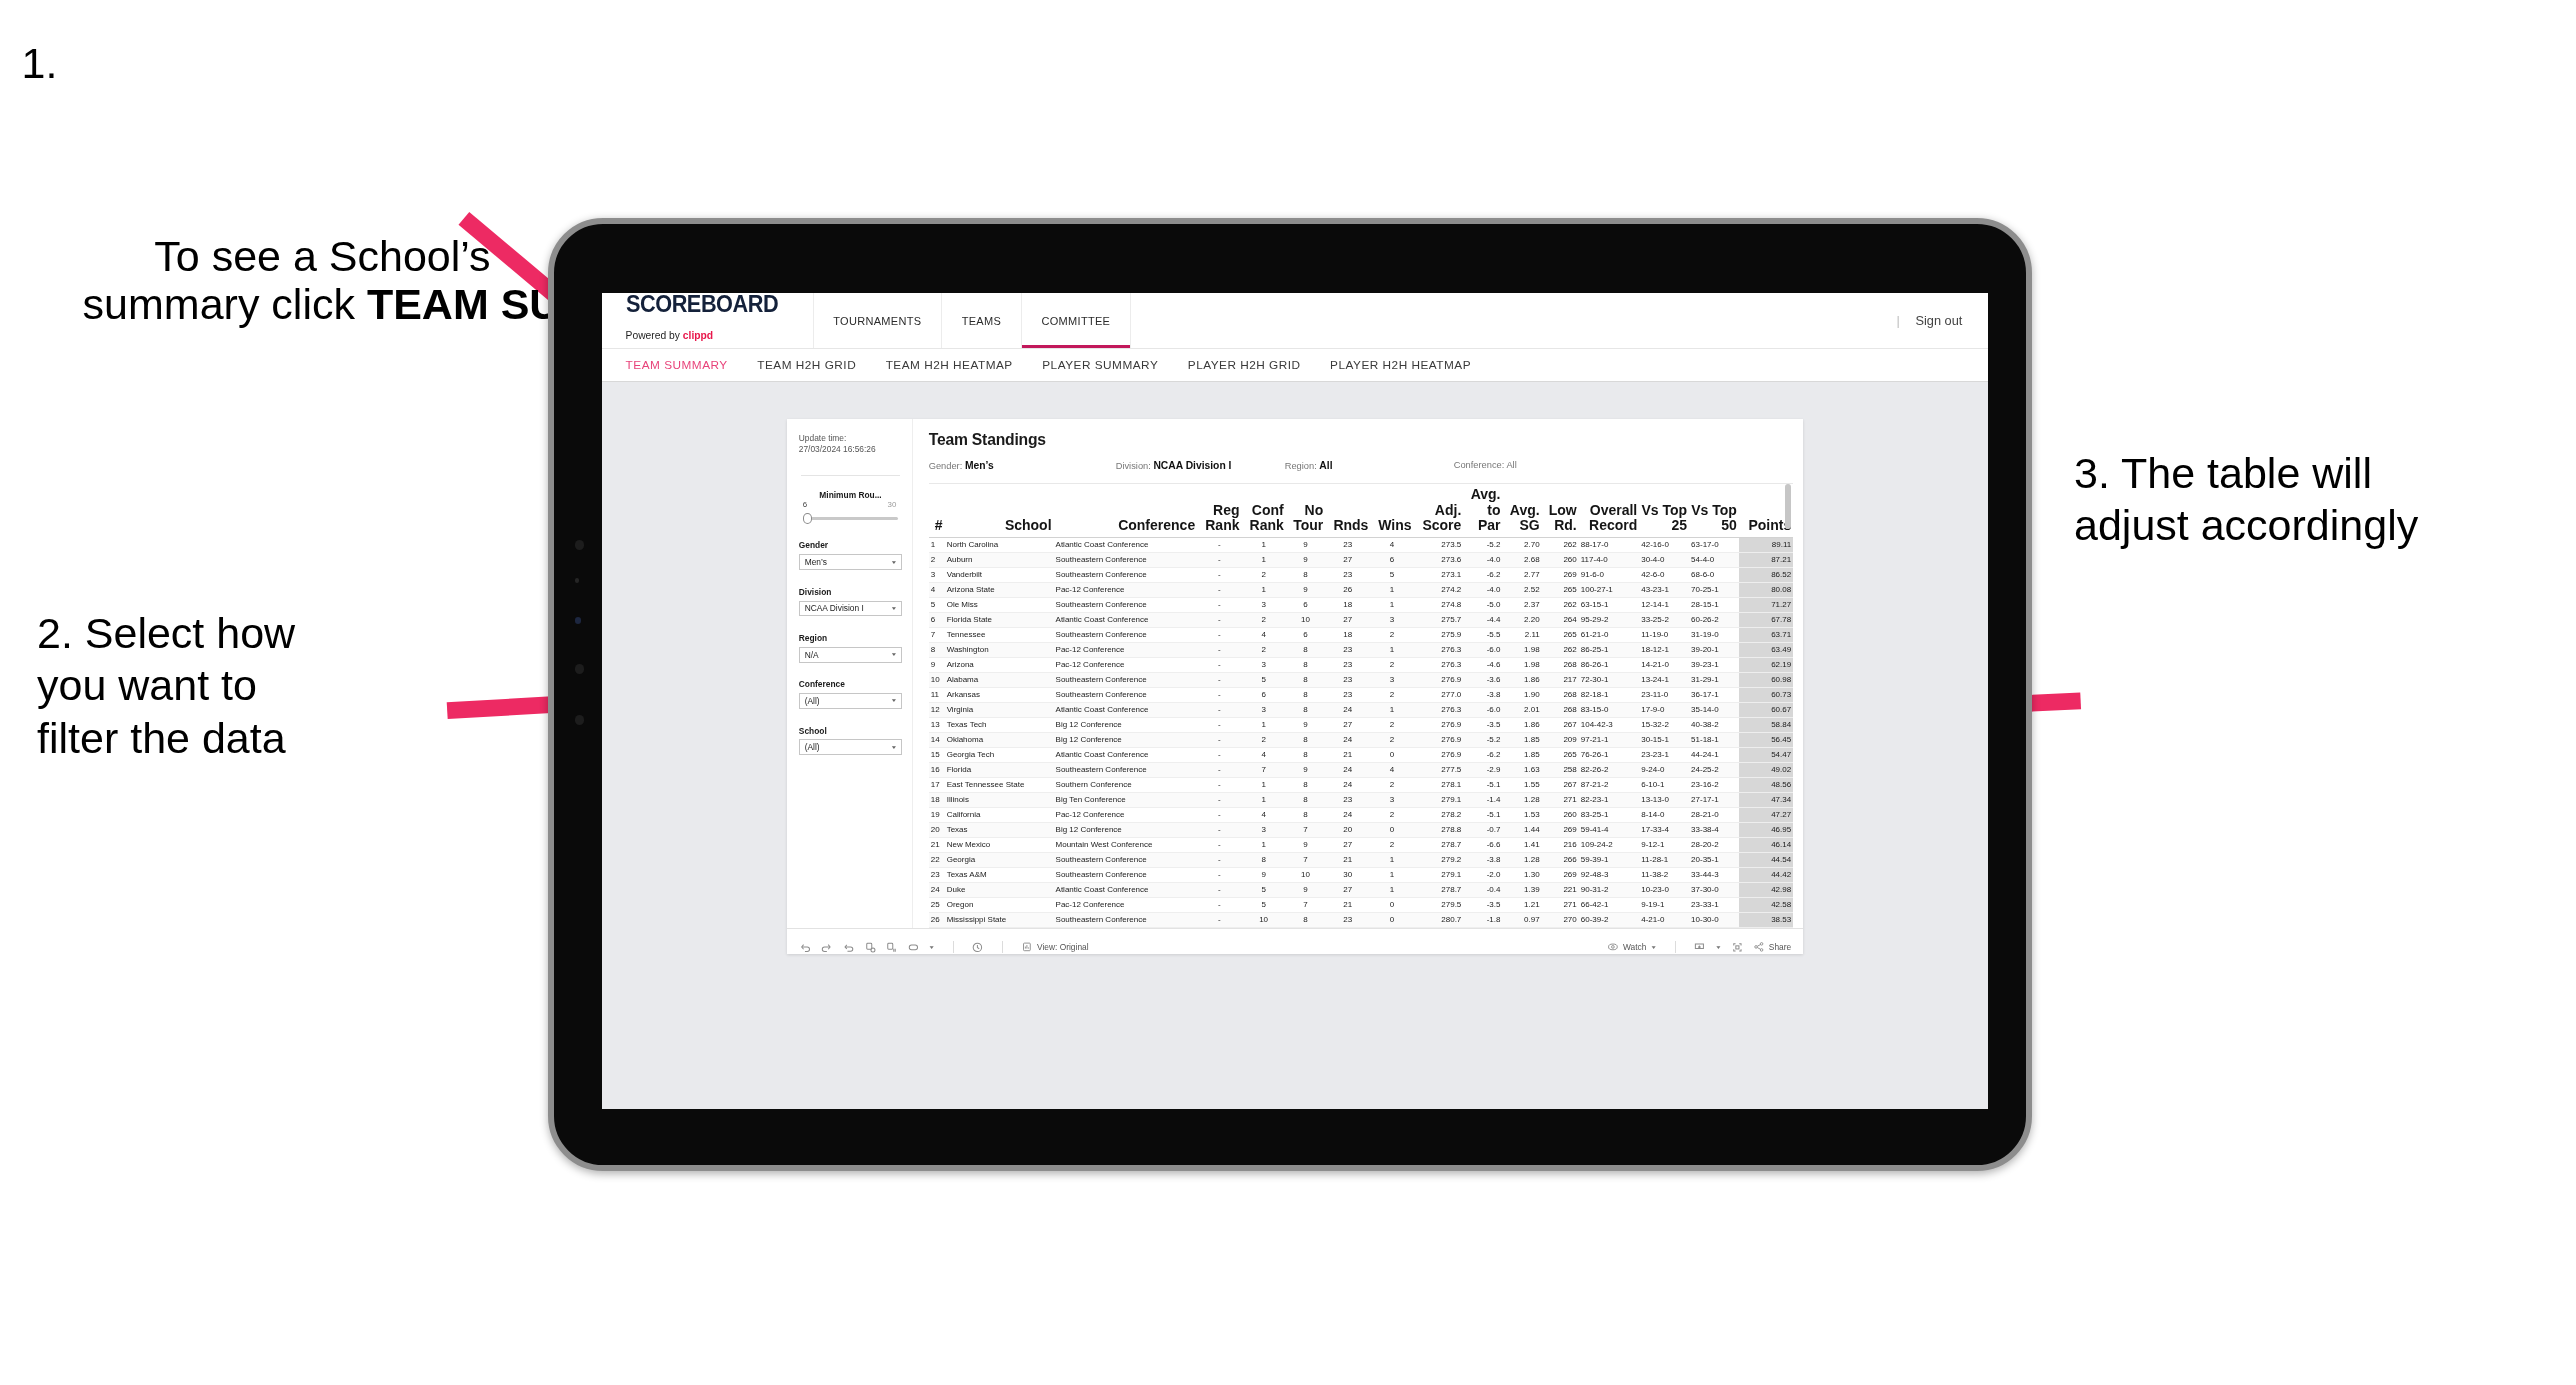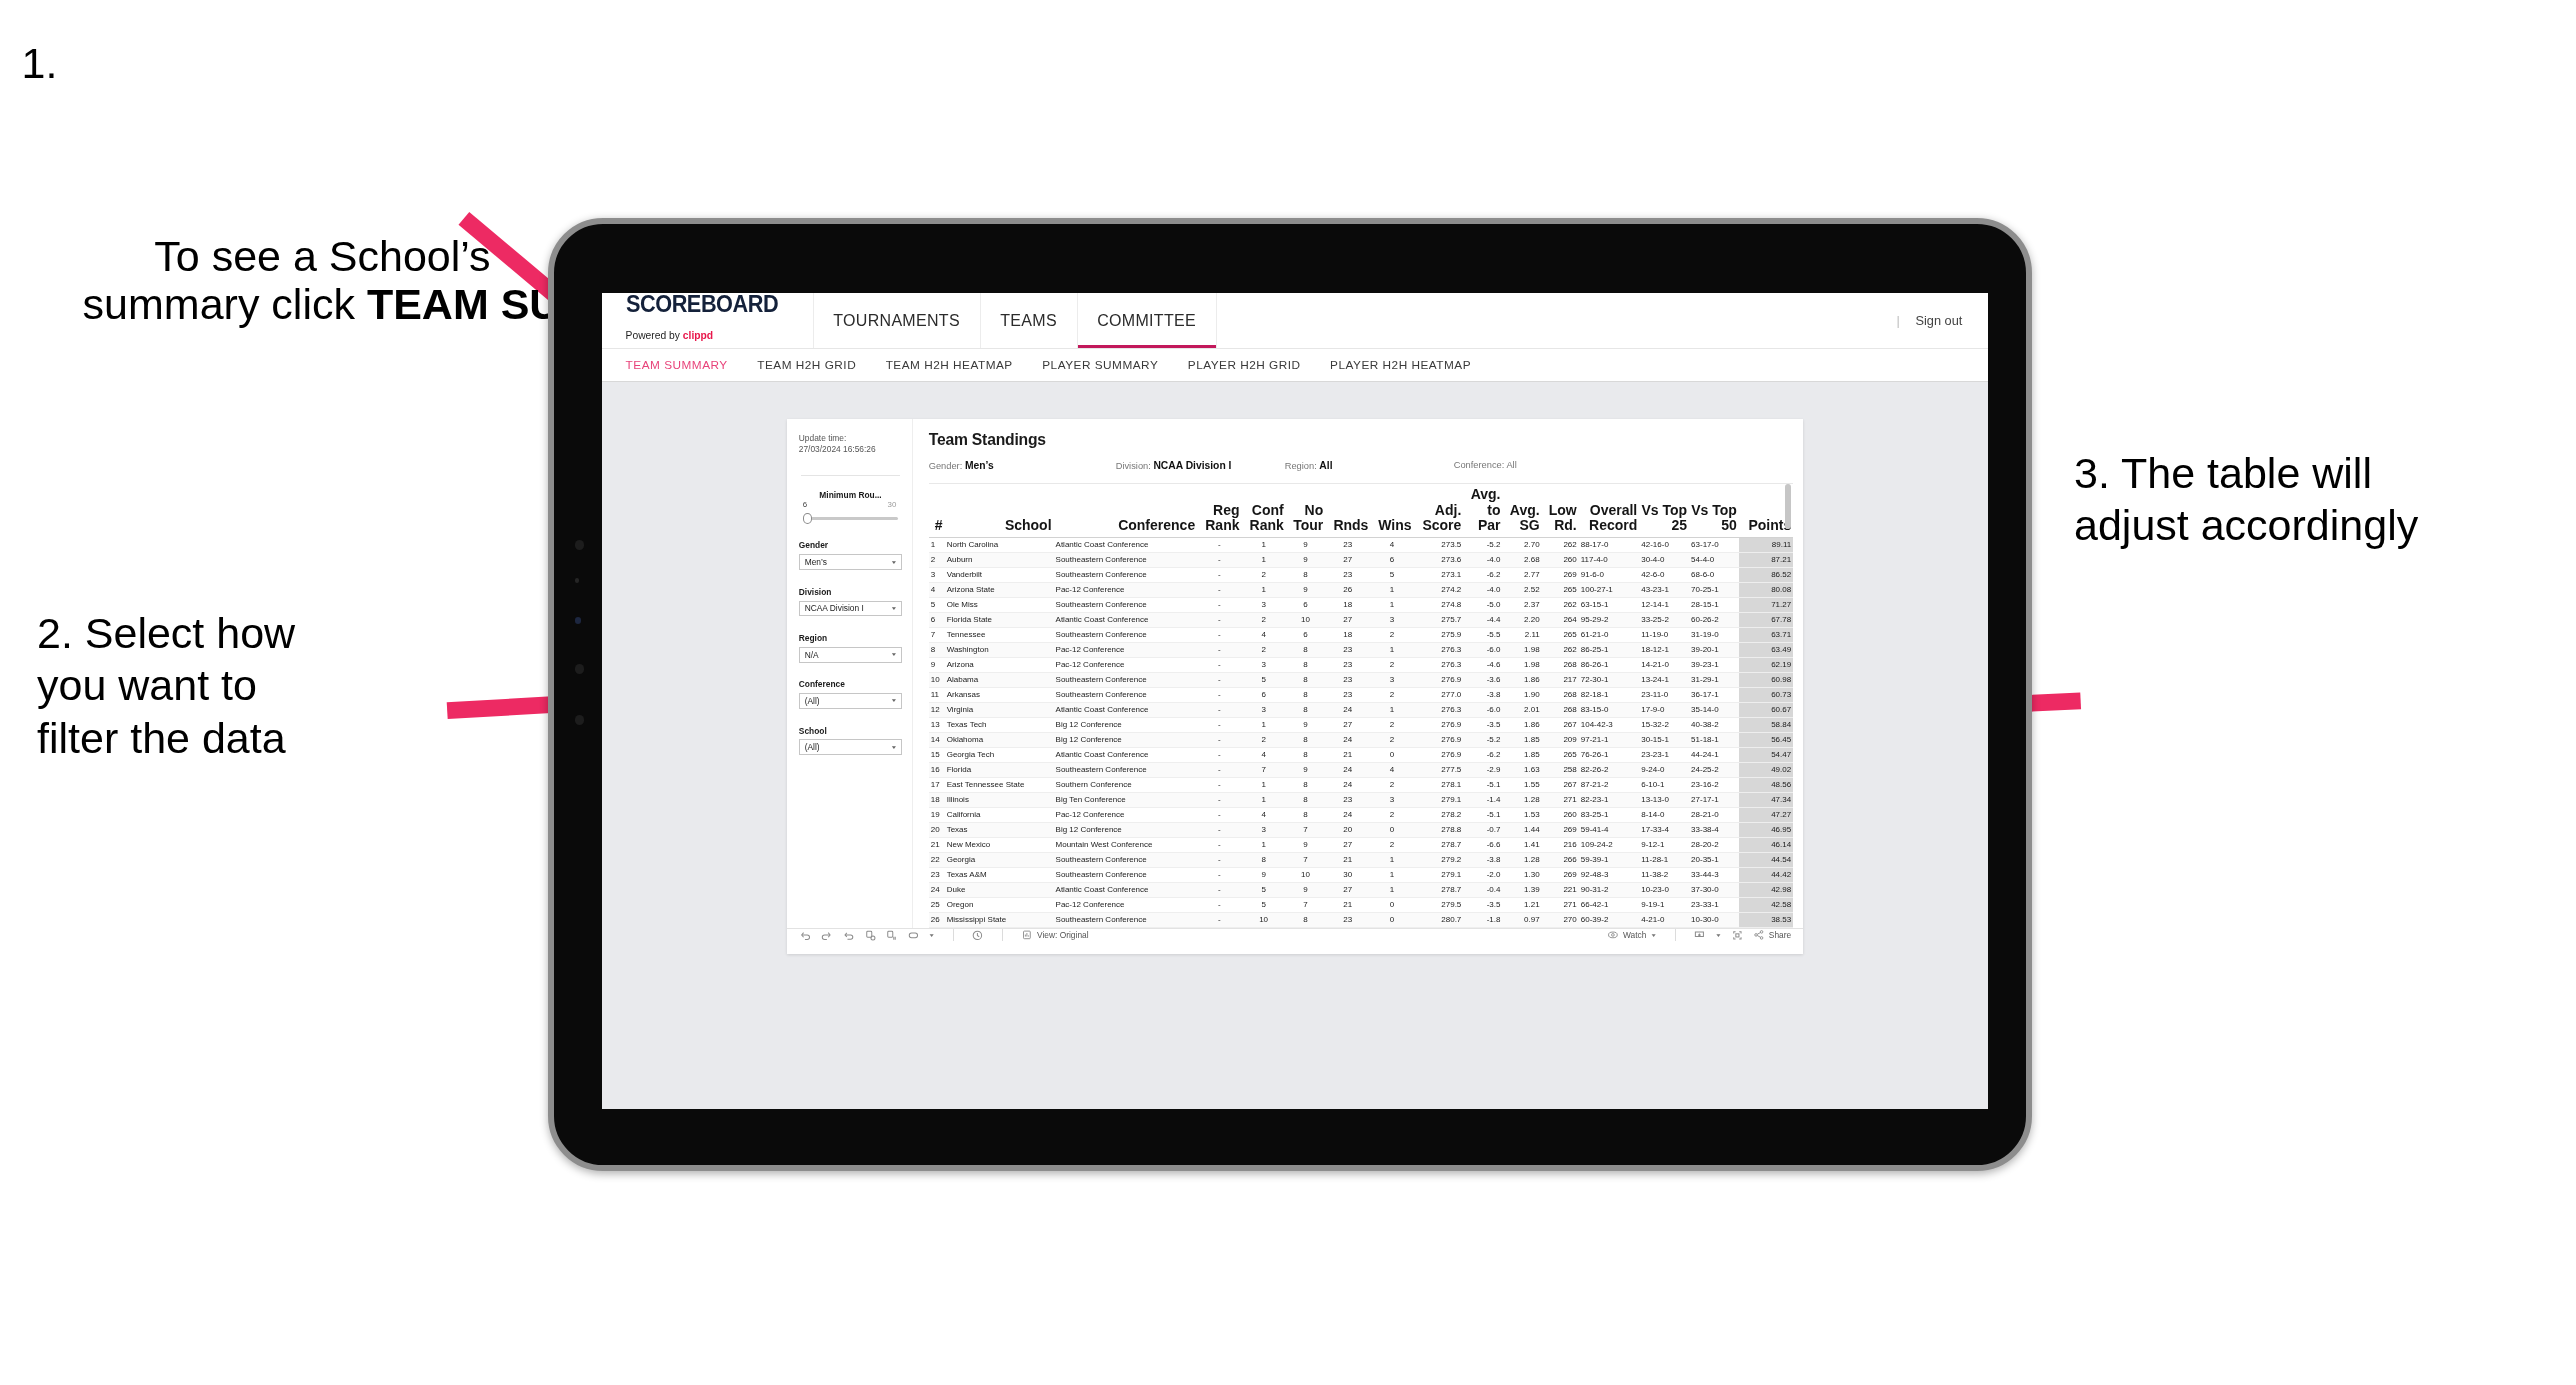--- a/index.html
+++ b/index.html
@@ -77,21 +77,21 @@
   .brand-sub {
     font-size: 10.3px; color: #1e1e1e; margin-top: 14px; line-height: 1;
     white-space: nowrap;
   }
   .brand-sub .clippd { color: #e8174b; font-weight: 700; }
 
   .mainnav { display: flex; align-items: stretch; }
   .mainnav-item {
     display: flex; align-items: center;
     padding: 0 19.7px;
-    font-size: 16px; color: #2b2b2b; letter-spacing: 0.3px;
+    font-size: 11px; color: #2b2b2b; letter-spacing: 0.3px;
     border-right: 1px solid #ececec;
     position: relative; cursor: pointer;
     white-space: nowrap;
   }
   .mainnav-item.active::after {
     content: ""; position: absolute; left: 0; right: 0; bottom: 0;
     height: 2.9px; background: #c2185b;
   }
   .header-right {
     margin-left: auto; display: flex; align-items: center;
@@ -191,21 +191,21 @@
 
   .tbl-scroll {
     position: absolute; right: 2px; top: 0;
     width: 5.9px; height: 45px; background: #c6c6c6; border-radius: 2.9px;
   }
   .tbl-holder { position: relative; }
 
   
   .toolbar {
     height: 25.6px; border-top: 1px solid #e2e2e2; background: #fff;
-    display: flex; align-items: flex-start; padding: 0 11.8px;
+    display: flex; align-items: flex-end; padding: 0 11.8px;
     font-size: 8.4px; color: #555; gap: 48px;
   }
   .tb-group { display: flex; align-items: center; gap: 8.8px; }
   .tb-ico { width: 12.8px; height: 12.8px; display: inline-flex; align-items: center; justify-content: center; cursor: pointer; }
   .tb-ico svg { display: block; }
   .tb-sep { width: 1px; height: 11.8px; background: #dcdcdc; margin: 0 8.8px; }
   .tb-text { display: flex; align-items: center; gap: 3.9px; cursor: pointer; white-space: nowrap; }
   .tb-right { margin-left: auto; display: flex; align-items: center; gap: 8.8px; }
   .caret-sm { font-size: 6.9px; color: #777; transform: scaleY(0.7); }
 </style>

